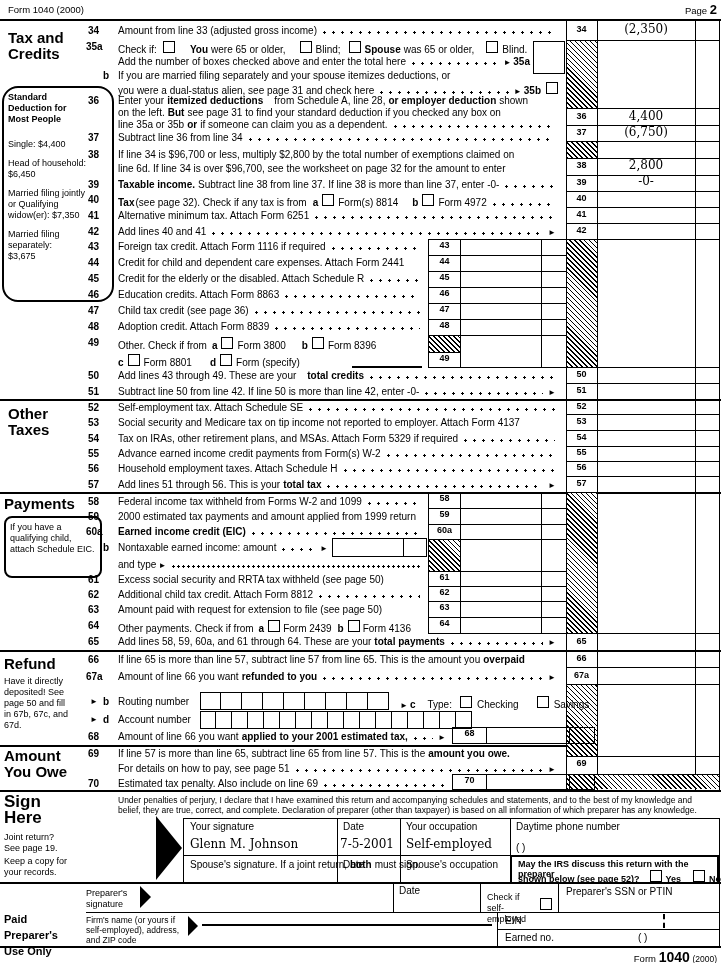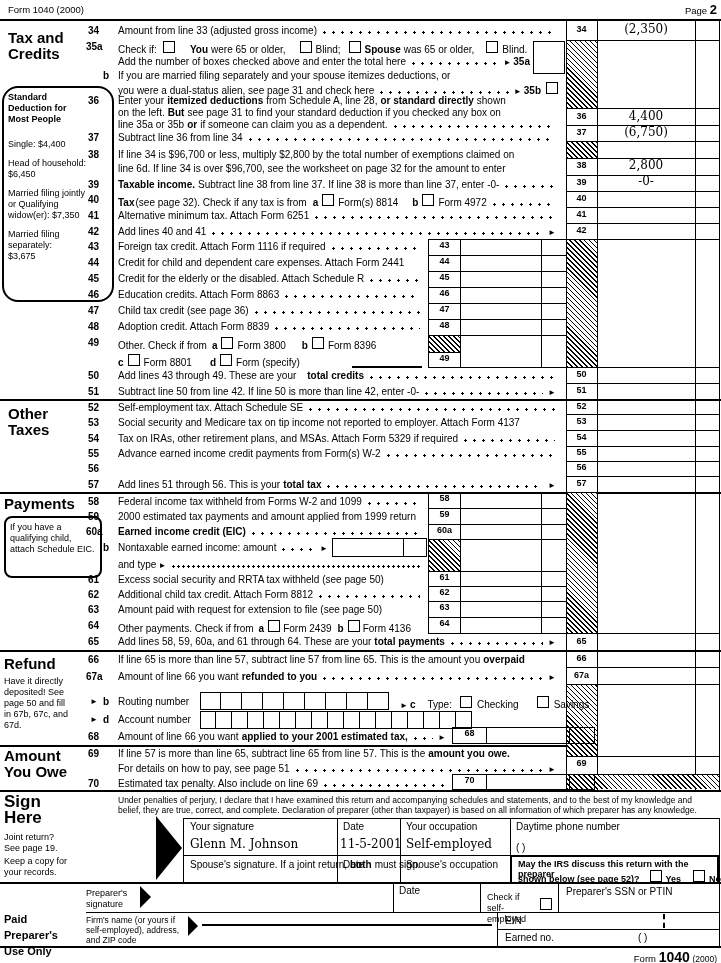--- a/index.html
+++ b/index.html
@@ -168,22 +168,22 @@
       <span class="dots"></span>
     <span class="arr">►</span>
     <span class="b">35b</span>
     <span class="cb" style="margin-left:5px"></span>
   </div>
 
   <span class="ln" style="left:88px;top:95px">36</span>
   <div class="tl" style="left:118px;top:95px;width:440px">
     <span>Enter your</span>
       <span class="b" style="margin-left:3px">itemized deductions</span>
-    <span style="margin-left:3px">from Schedule A, line 28,</span>
-      <span class="b" style="margin-left:3px">or standard directly</span>
+    <span style="margin-left:11px">from Schedule A, line 28,</span>
+      <span class="b" style="margin-left:3px">or employer deduction</span>
     <span style="margin-left:3px">shown</span>
   </div>
   <div class="tl" style="left:118px;top:107px;width:440px">
     <span>on the left.</span>
       <span class="b" style="margin-left:3px">But</span>
     <span style="margin-left:3px">see page 31 to find your standard deduction if you checked any box on</span>
   </div>
   <div class="tl" style="left:118px;top:119px;width:440px">
     <span>line 35a or 35b</span>
       <span class="b" style="margin-left:3px">or</span>
@@ -352,20 +352,24 @@
   <div class="tl" style="left:118px;top:433px;width:440px">
     <span>Tax on IRAs, other retirement plans, and MSAs. Attach Form 5329 if required</span>
       <span class="dots"></span>
   </div>
   <span class="ln" style="left:88px;top:448px">55</span>
   <div class="tl" style="left:118px;top:448px;width:440px">
     <span>Advance earned income credit payments from Form(s) W-2</span>
       <span class="dots"></span>
   </div>
   <span class="ln" style="left:88px;top:463px">56</span>
+  <div class="tl" style="left:118px;top:463px;width:440px">
+    <span>Household employment taxes. Attach Schedule H</span>
+      <span class="dots"></span>
+  </div>
   <span class="ln" style="left:88px;top:479px">57</span>
   <div class="tl" style="left:118px;top:479px;width:440px">
     <span>Add lines 51 through 56. This is your</span>
       <span class="b" style="margin-left:3px">total tax</span>
       <span class="dots"></span>
     <span class="arr">►</span>
   </div>
 
   <span class="ln" style="left:88px;top:496px">58</span>
   <div class="tl" style="left:118px;top:496px;width:305px">
@@ -607,21 +611,21 @@
   <div class="vl" style="left:337px;top:818px;height:64px"></div>
   <div class="vl" style="left:400px;top:818px;height:64px"></div>
   <div class="vl" style="left:510px;top:818px;height:37px"></div>
   <div class="vl" style="left:719px;top:818px;height:64px"></div>
 
   <div class="ab" style="left:190px;top:821px">Your signature</div>
   <div class="ab" style="left:343px;top:821px">Date</div>
   <div class="ab" style="left:406px;top:821px">Your occupation</div>
   <div class="ab" style="left:516px;top:821px">Daytime phone number</div>
   <div class="ab fv" style="left:190px;top:838px">Glenn M. Johnson</div>
-  <div class="ab fv" style="left:340px;top:838px">11-5-2001</div>
+  <div class="ab fv" style="left:340px;top:838px">7-5-2001</div>
   <div class="ab fv" style="left:406px;top:838px">Self-employed</div>
   <div class="ab" style="left:516px;top:842px">(        )</div>
 
   <div class="tl" style="left:190px;top:859px">
     <span>Spouse's signature. If a joint return,</span>
       <span class="b" style="margin-left:3px">both</span>
     <span style="margin-left:3px">must sign.</span>
   </div>
   <div class="ab" style="left:343px;top:859px">Date</div>
   <div class="ab" style="left:406px;top:859px">Spouse's occupation</div>

